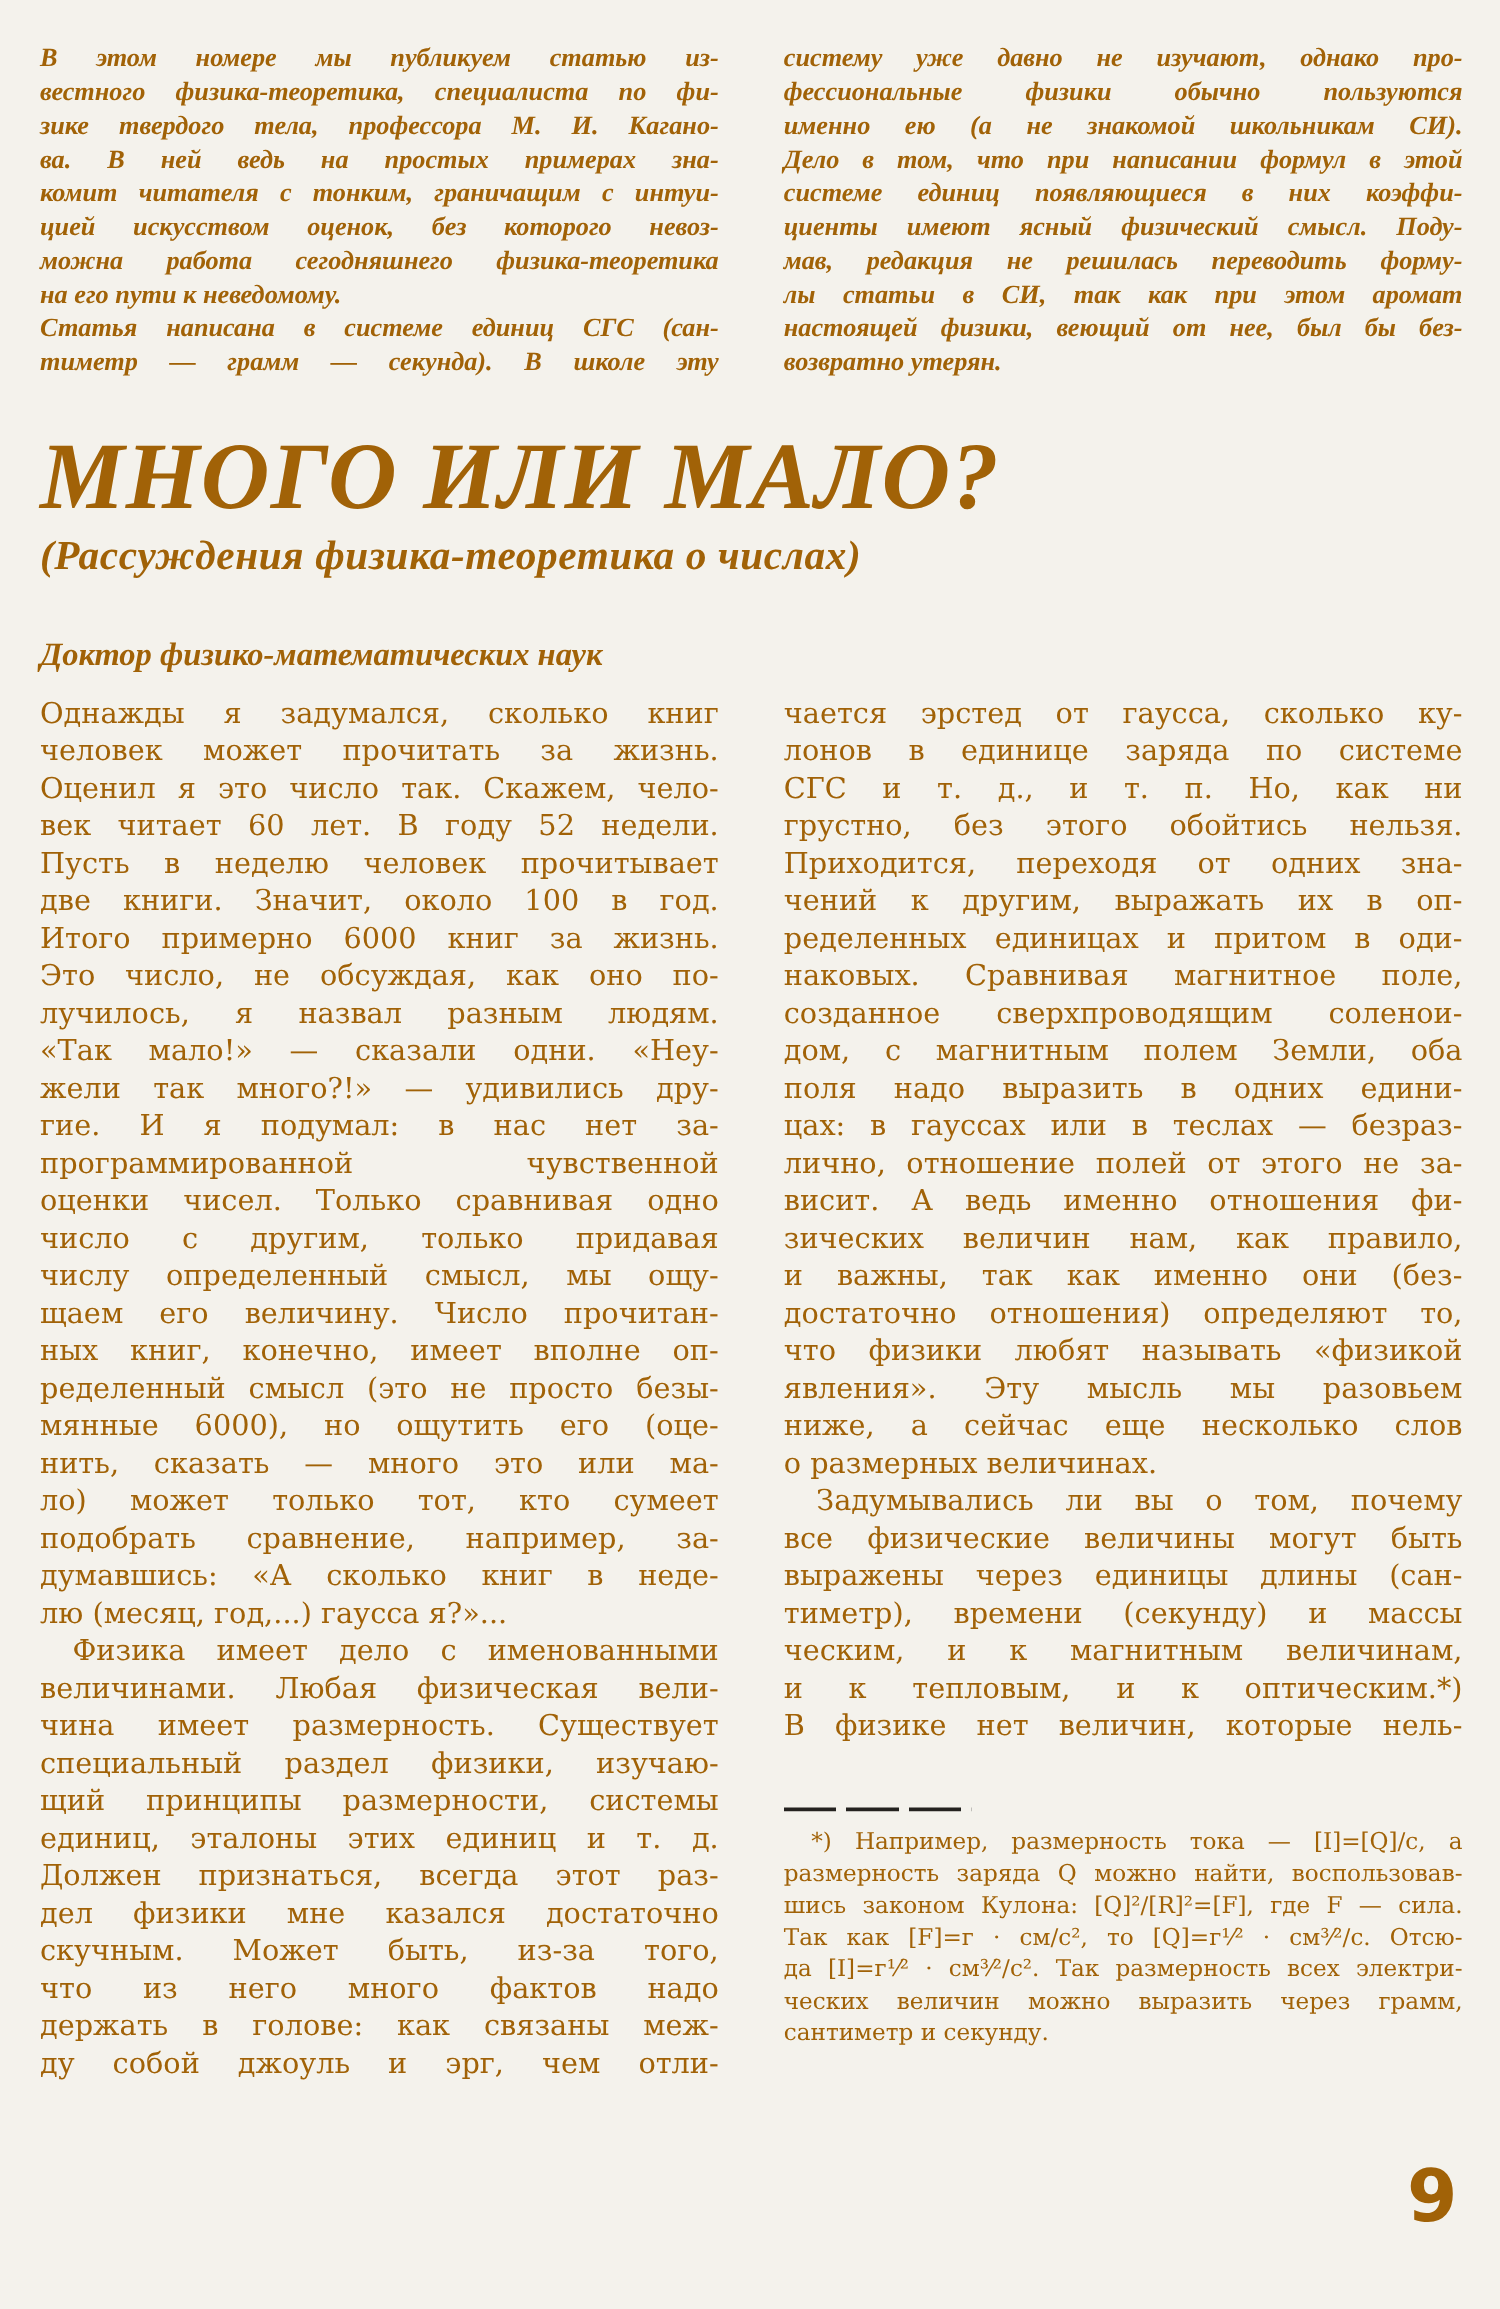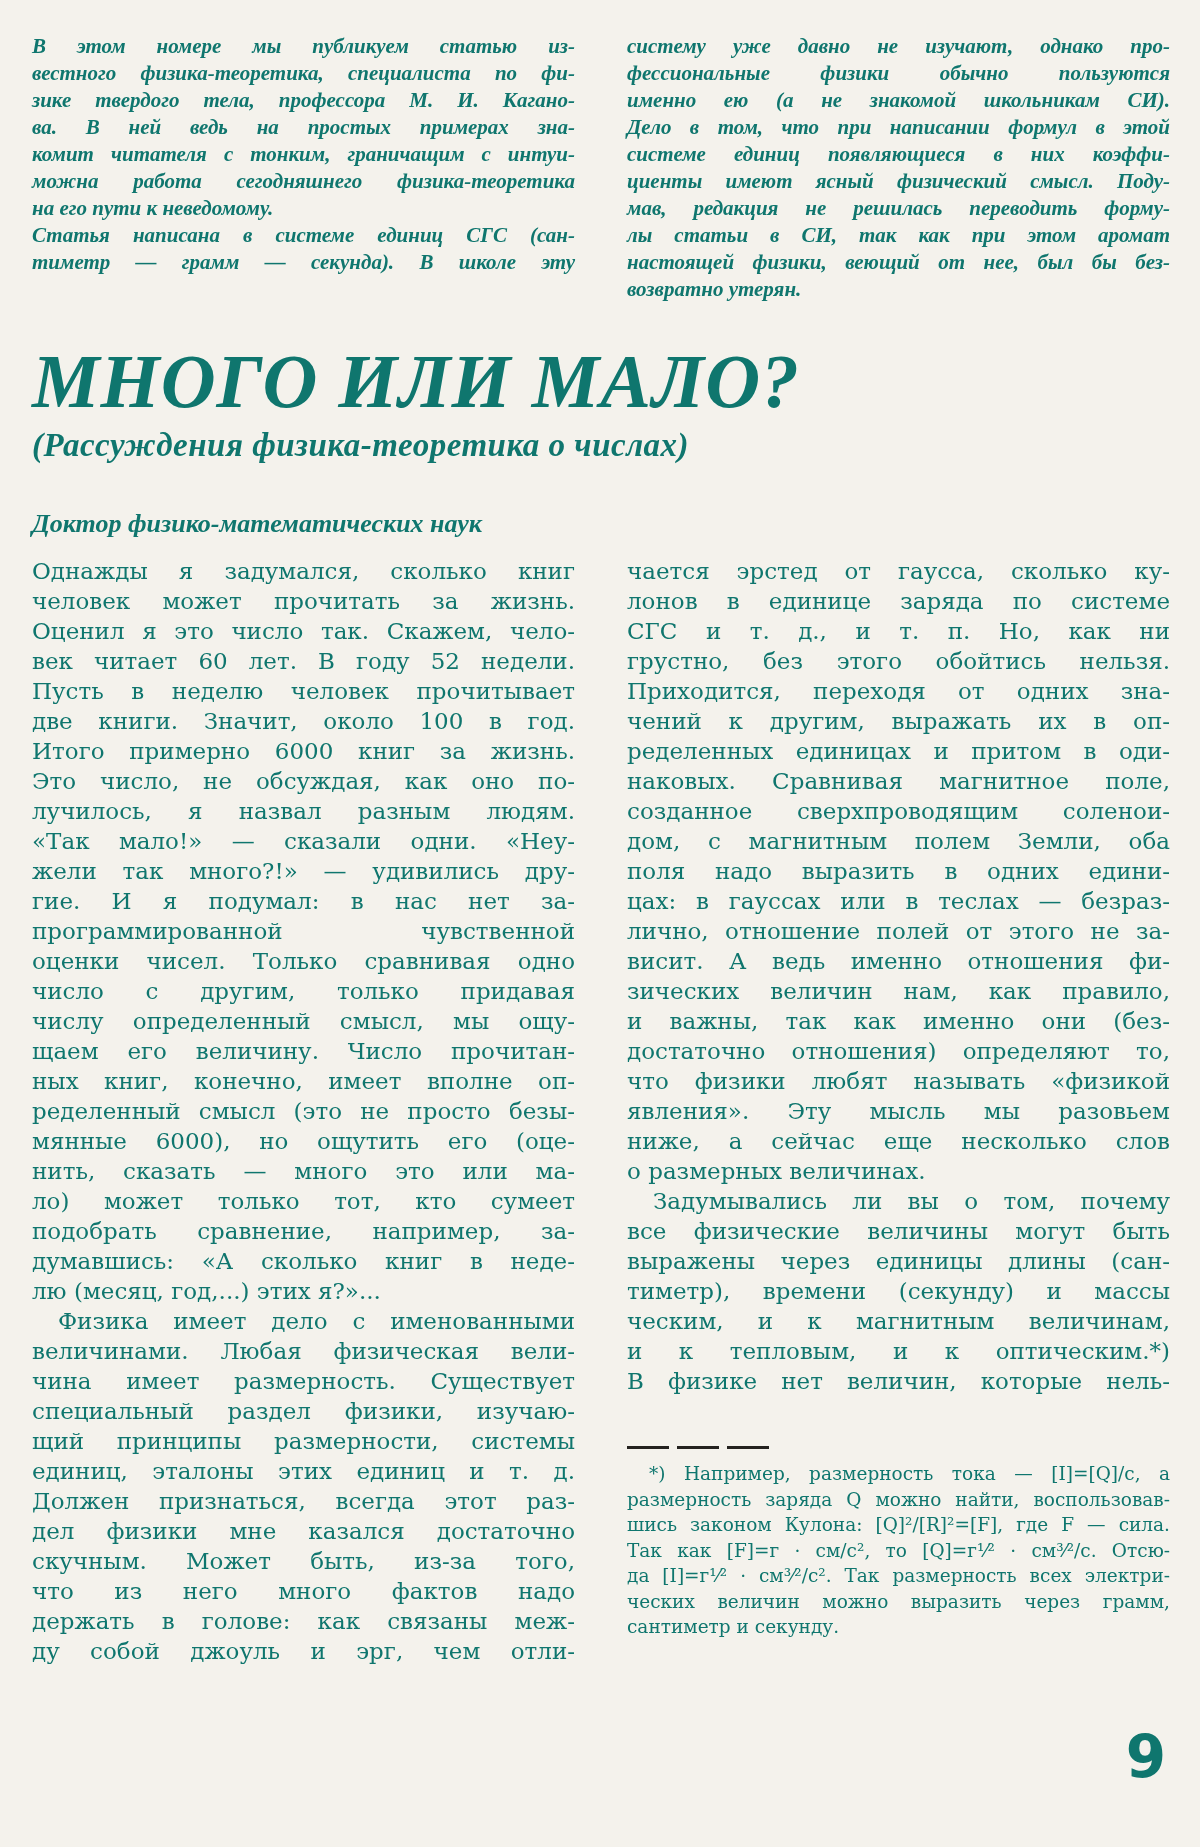--- a/index.html
+++ b/index.html
@@ -1,20 +1,20 @@
 <!DOCTYPE html>
 <html lang="ru"><head>
 <meta charset="utf-8">
 <style>
   html,body{margin:0;padding:0;}
   .page{
     position:relative;
     width:1200px;height:1847px;
     background:#f4f2ec;
-    color:#0f766e;
+    color:#a16207;
     overflow:hidden;
     box-sizing:border-box;
     padding:33px 30px 0 32px;
     font-family:"DejaVu Serif", serif;
   }
   .twocol{
     display:grid;
     grid-template-columns:543px 543px;
     column-gap:52px;
     align-items:start;
@@ -113,20 +113,21 @@
 <div class="page">
 
   <div class="twocol intro">
     <div class="col">
         <div class="para">
           <div class="line">В этом номере мы публикуем статью из-</div>
           <div class="line">вестного физика-теоретика, специалиста по фи-</div>
           <div class="line">зике твердого тела, профессора М. И. Кагано-</div>
           <div class="line">ва. В ней ведь на простых примерах зна-</div>
           <div class="line">комит читателя с тонким, граничащим с интуи-</div>
+          <div class="line">цией искусством оценок, без которого невоз-</div>
           <div class="line">можна работа сегодняшнего физика-теоретика</div>
           <div class="line end">на его пути к неведомому.</div>
         </div>
         <div class="para">
           <div class="line">Статья написана в системе единиц СГС (сан-</div>
           <div class="line">тиметр — грамм — секунда). В школе эту</div>
         </div>
       </div>
     <div class="col">
         <div class="para">
@@ -173,21 +174,21 @@
           <div class="line">число с другим, только придавая</div>
           <div class="line">числу определенный смысл, мы ощу-</div>
           <div class="line">щаем его величину. Число прочитан-</div>
           <div class="line">ных книг, конечно, имеет вполне оп-</div>
           <div class="line">ределенный смысл (это не просто безы-</div>
           <div class="line">мянные 6000), но ощутить его (оце-</div>
           <div class="line">нить, сказать — много это или ма-</div>
           <div class="line">ло) может только тот, кто сумеет</div>
           <div class="line">подобрать сравнение, например, за-</div>
           <div class="line">думавшись: «А сколько книг в неде-</div>
-          <div class="line end">лю (месяц, год,...) этих я?»...</div>
+          <div class="line end">лю (месяц, год,...) гаусса я?»...</div>
         </div>
         <div class="para">
           <div class="line ind">Физика имеет дело с именованными</div>
           <div class="line">величинами. Любая физическая вели-</div>
           <div class="line">чина имеет размерность. Существует</div>
           <div class="line">специальный раздел физики, изучаю-</div>
           <div class="line">щий принципы размерности, системы</div>
           <div class="line">единиц, эталоны этих единиц и т. д.</div>
           <div class="line">Должен признаться, всегда этот раз-</div>
           <div class="line">дел физики мне казался достаточно</div>

